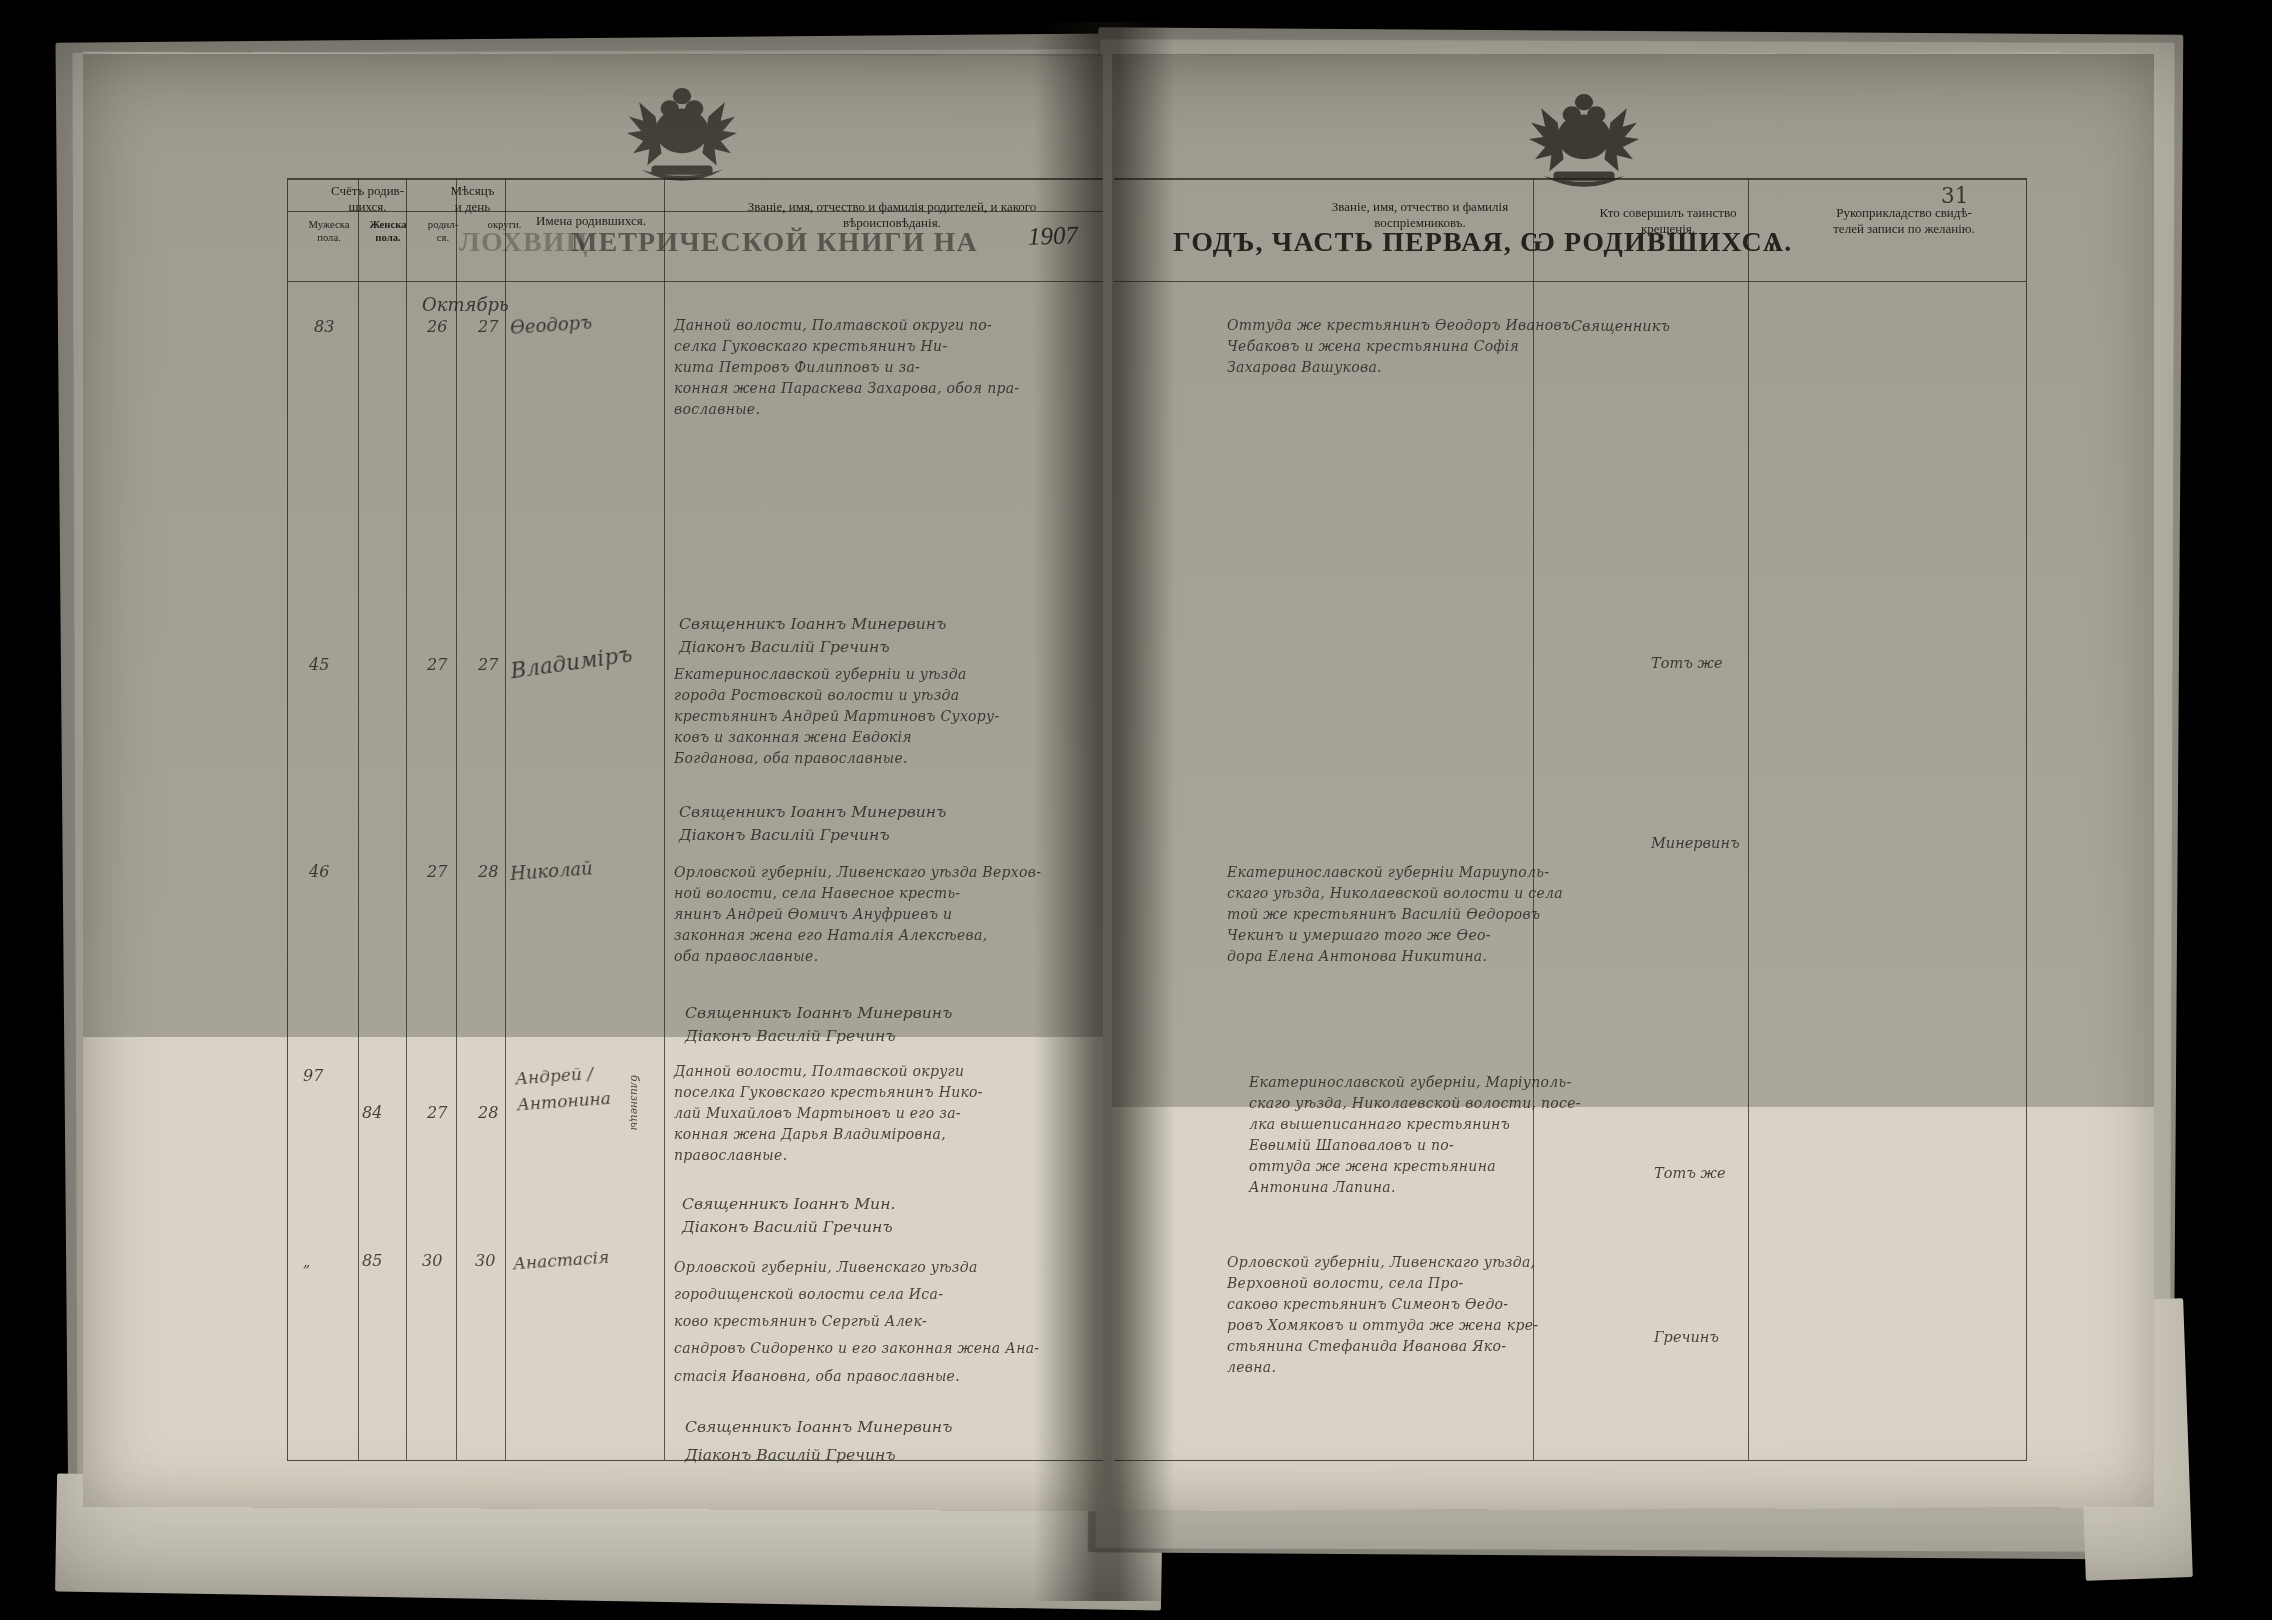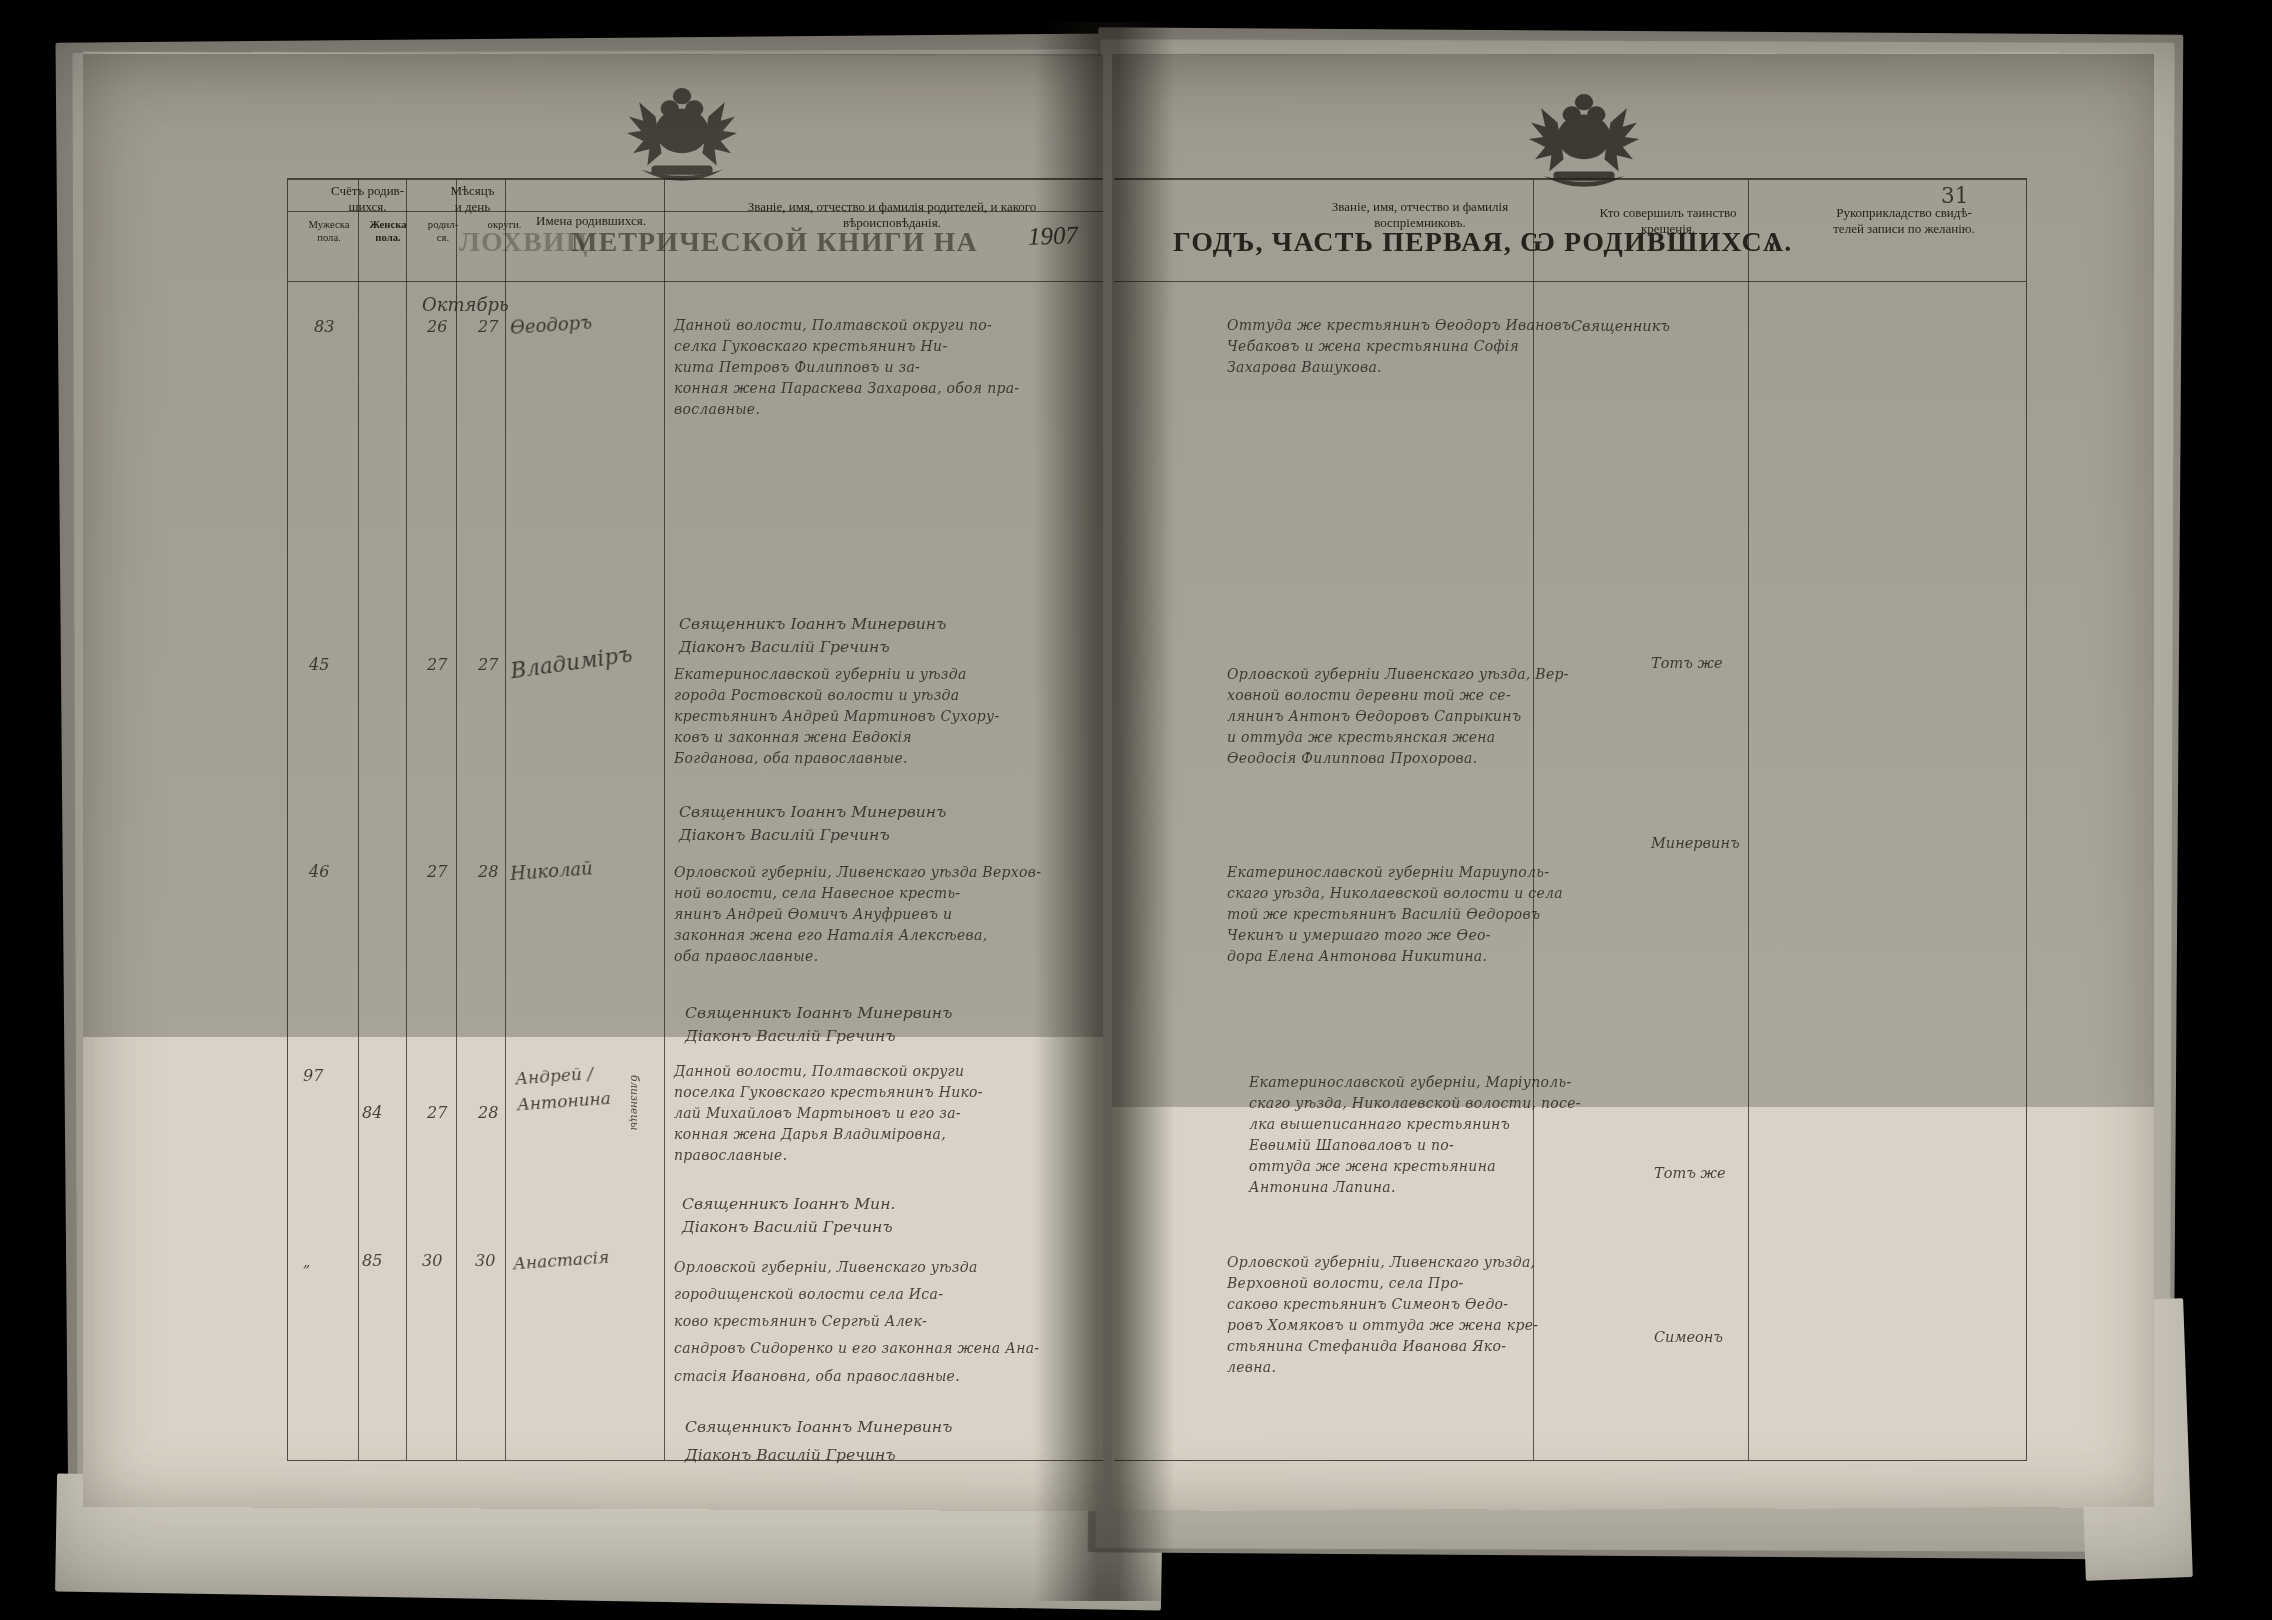--- a/index.html
+++ b/index.html
@@ -297,25 +297,20 @@
     <div class="hand num" style="left:376px; top:631px;">27</div>
     <div class="hand num" style="left:427px; top:631px;">27</div>
     <div class="hand name" style="left:459px; top:623px; width:150px; transform:rotate(-8deg); font-size:21.5px;">Владиміръ</div>
     <div class="hand body" style="left:623px; top:642px; width:430px;">Екатеринославской губерніи и уѣзда
 города Ростовской волости и уѣзда
 крестьянинъ Андрей Мартиновъ Сухору-
 ковъ и законная жена Евдокія
 Богданова, оба православные.</div>
     <div class="hand sig" style="left:628px; top:779px; width:440px;">Священникъ Іоаннъ Минервинъ
 Діаконъ Василій Гречинъ</div>
-    <div class="hand body" style="left:1176px; top:642px; width:408px;">Орловской губерніи Ливенскаго уѣзда, Вер-
-ховной волости деревни той же се-
-лянинъ Антонъ Ѳедоровъ Сапрыкинъ
-и оттуда же крестьянская жена
-Ѳеодосія Филиппова Прохорова.</div>
     <div class="hand pri" style="left:1600px; top:631px; width:177px;">Тотъ же</div>
 
     <div class="hand num" style="left:258px; top:838px;">46</div>
     <div class="hand num" style="left:376px; top:838px;">27</div>
     <div class="hand num" style="left:427px; top:838px;">28</div>
     <div class="hand name" style="left:459px; top:833px; width:145px; font-size:18px;">Николай</div>
     <div class="hand body" style="left:623px; top:840px; width:430px;">Орловской губерніи, Ливенскаго уѣзда Верхов-
 ной волости, села Навесное кресть-
 янинъ Андрей Ѳомичъ Ануфриевъ и
 законная жена его Наталія Алексѣева,
@@ -362,20 +357,20 @@
 сандровъ Сидоренко и его законная жена Ана-
 стасія Ивановна, оба православные.</div>
     <div class="hand sig" style="left:634px; top:1391px; width:440px; line-height:1.8;">Священникъ Іоаннъ Минервинъ
 Діаконъ Василій Гречинъ</div>
     <div class="hand body" style="left:1176px; top:1230px; width:408px;">Орловской губерніи, Ливенскаго уѣзда,
 Верховной волости, села Про-
 саково крестьянинъ Симеонъ Ѳедо-
 ровъ Хомяковъ и оттуда же жена кре-
 стьянина Стефанида Иванова Яко-
 левна.</div>
-    <div class="hand pri" style="left:1603px; top:1305px; width:177px;">Симеонъ</div>
+    <div class="hand pri" style="left:1603px; top:1305px; width:177px;">Гречинъ</div>
 
     <div class="shade gutter"></div>
   </div>
 
   <div class="shade vign" style="position:absolute;"></div>
 </div>
 
 
 </body></html>

